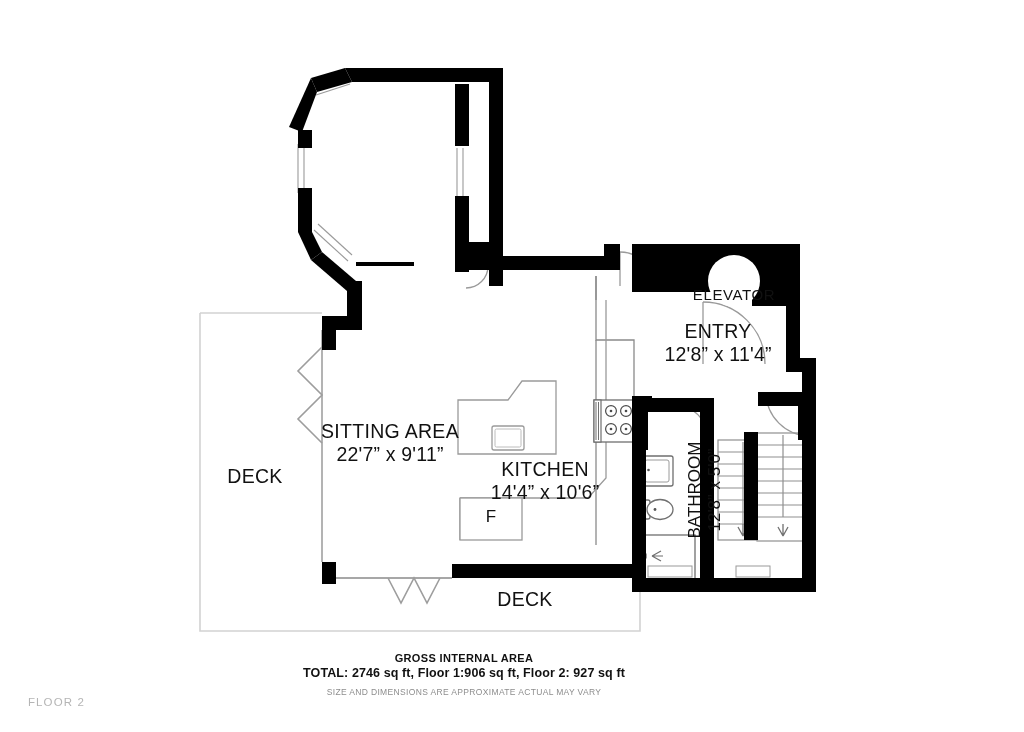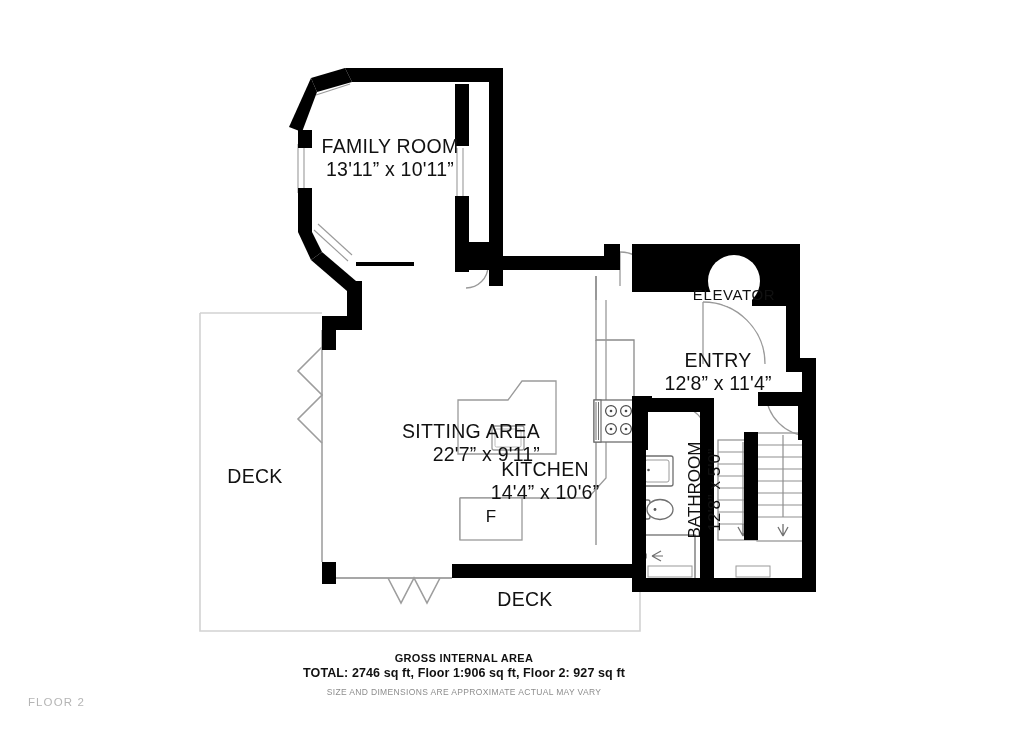--- a/index.html
+++ b/index.html
@@ -246,36 +246,32 @@
       <rect x="648" y="566" width="44" height="11" fill="#ffffff" stroke="#9a9a9a" stroke-width="1"></rect>
       <rect x="736" y="566" width="34" height="11" fill="#ffffff" stroke="#9a9a9a" stroke-width="1"></rect>
     </g>
 
     <g>
       <circle cx="734" cy="281" r="26" fill="#ffffff" stroke="none"></circle>
     </g>
 
   </svg>
 
-  <div class="txt" style="left:240px;top:135px;width:300px;">
-    <div class="room-name">FAMILY ROOM</div>
-    <div class="room-dim">13'11” x 10'11”</div>
-  </div>
-
-  <div class="txt" style="left:240px;top:420px;width:300px;text-align:right;">
+
+  <div class="txt" style="left:240px;top:420px;width:300px;">
     <div class="room-name">SITTING AREA</div>
     <div class="room-dim">22'7” x 9'11”</div>
   </div>
 
   <div class="txt" style="left:410px;top:458px;width:270px;">
     <div class="room-name">KITCHEN</div>
     <div class="room-dim">14'4” x 10'6”</div>
   </div>
 
-  <div class="txt" style="left:603px;top:349px;width:230px;">
+  <div class="txt" style="left:603px;top:320px;width:230px;">
     <div class="room-name">ENTRY</div>
     <div class="room-dim">12'8” x 11'4”</div>
   </div>
 
   <div class="txt rot rot-90" style="left:597px;top:478px;width:200px;height:24px;">
     <span class="room-small" style="font-size:17px;letter-spacing:0;">BATHROOM</span>
   </div>
   <div class="txt rot rot-90" style="left:617px;top:478px;width:200px;height:24px;">
     <span class="room-small" style="font-size:17px;letter-spacing:0;">12'8” x 5'0”</span>
   </div>

